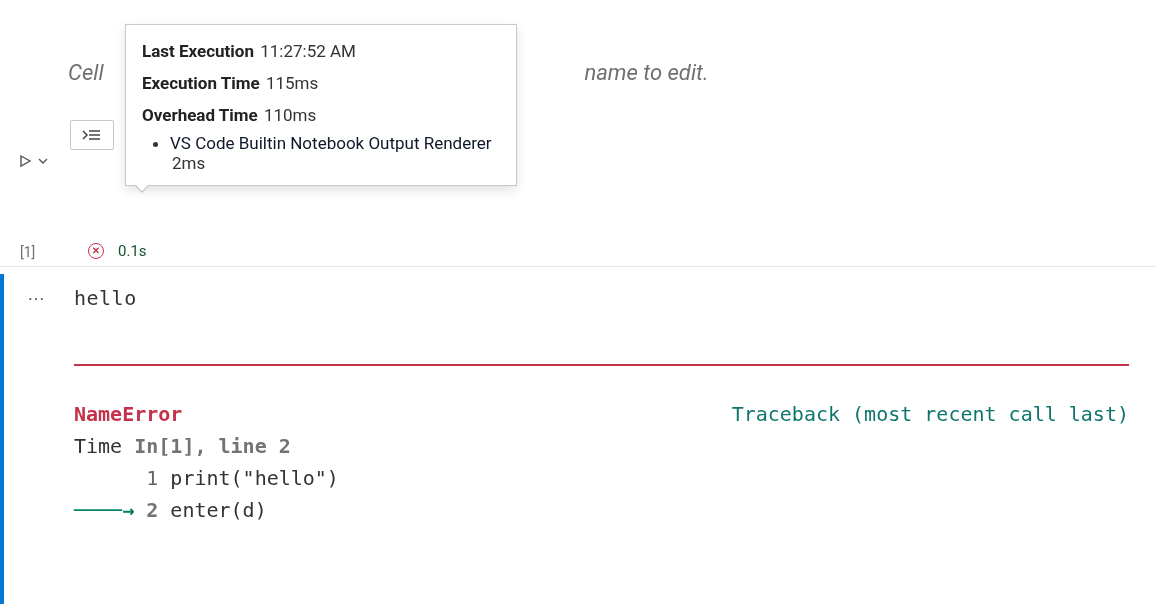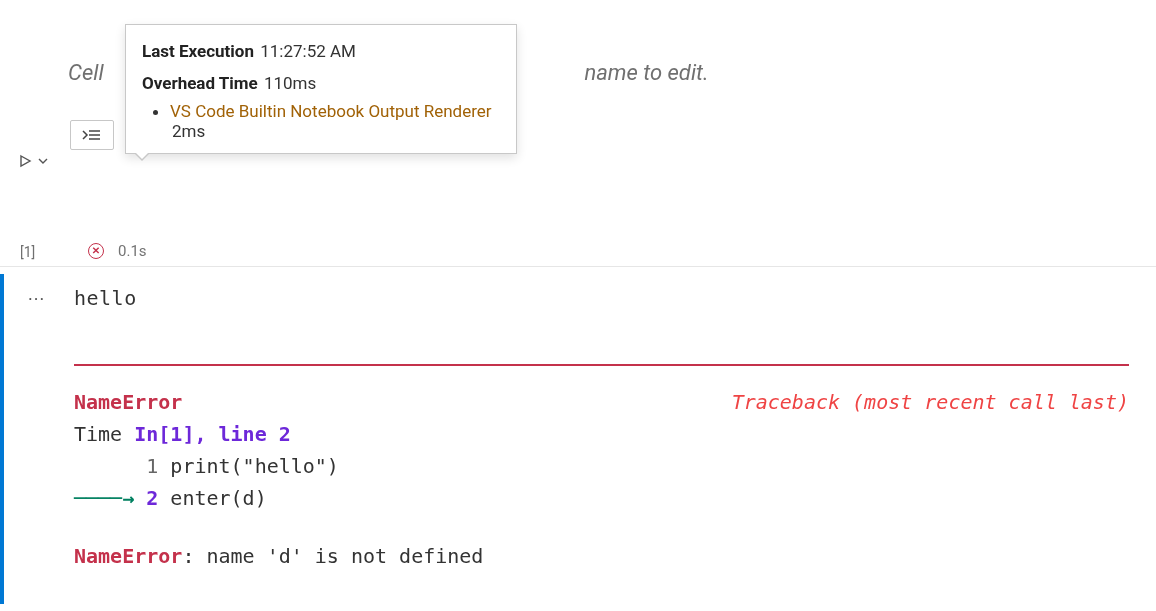--- a/index.html
+++ b/index.html
@@ -57,21 +57,21 @@
     .status-row {
       position: absolute;
       left: 88px;
       top: 242px;
       display: flex;
       align-items: center;
       gap: 14px;
     }
     .err-dot { width: 16px; height: 16px; border: 1.5px solid #c4314b; border-radius: 50%; display:flex;align-items:center;justify-content:center; }
     .err-dot span { color:#c4314b; font-size:10px; line-height:1; font-weight:bold;}
-    .duration { color: #737373; font-size: 15px; }
+    .duration { color: #14532d; font-size: 15px; }
 
     .border-btm {
       position:absolute;
       left:0; right:0;
       top: 266px;
       border-bottom:1px solid #e6e6e6;
     }
 
     .left-blue-bar {
       position:absolute;
@@ -103,26 +103,26 @@
     .red-rule {
       margin-top: 54px;
       border-top: 2px solid #c4314b;
       width: 1055px;
     }
 
     .traceback {
       font-family: "SF Mono", Consolas, Menlo, monospace;
       font-size: 20px;
       line-height: 1.6;
-      margin-top: 20px;
+      margin-top: 32px;
     }
     .tb-row1 { display:flex; justify-content:space-between; width:1055px;}
     .err-red { color:#c4314b; font-weight:bold;}
-    .tb-right { color:#ef4444;font-style:italic;}
-    .green-bold { color:#6d28d9; font-weight:bold;}
+    .tb-right { color:#0f766e;}
+    .green-bold { color:#737373; font-weight:bold;}
     .arrow-green { color:#008060; font-weight:bold;}
     .faint-num { color:#666; }
 
     
     .tooltip {
       position:absolute;
       left: 125px;
       top: 24px;
       width: 392px;
       background: #fff;
@@ -130,21 +130,21 @@
       box-shadow: 0 4px 10px rgba(0,0,0,0.12);
       padding: 10px 16px 12px 16px;
       font-size: 17px;
       color:#333;
       z-index: 50;
     }
     .tooltip .trow { padding: 6px 0; }
     .tooltip .label { font-weight:700; color:#222; }
     .tooltip .val { font-weight:400; color:#333; margin-left:2px;}
     .tooltip ul { list-style: disc; padding-left: 28px; margin-top:2px;}
-    .tooltip a.link { color:#a16207; text-decoration:none; }
+    .tooltip a.link { color:#0f172a; text-decoration:none; }
     .tooltip .caret {
       position:absolute;
       bottom:-8px;
       left: 8px;
       width:0;height:0;
       border-left:8px solid transparent;
       border-right:8px solid transparent;
       border-top:8px solid #c8c8c8;
     }
     .tooltip .caret::after{
@@ -219,30 +219,31 @@
       <div>
         <span>Time </span><span class="green-bold">In[1], line 2</span>
       </div>
       <div>
         <span>&nbsp;&nbsp;&nbsp;&nbsp;&nbsp;&nbsp;</span><span class="faint-num">1</span><span> print("hello")</span>
       </div>
       <div>
         <span class="arrow-green">────→ </span><span class="green-bold">2</span><span> enter(d)</span>
       </div>
       <div style="height:26px;"></div>
-      <div>
-        <span class="err-red">NameError</span><span>: name 'd' is not defined</span>
-      </div>
     </div>
   </div>
 
   <div class="tooltip">
     <div class="trow">
       <span class="label">Last Execution</span>
       <span class="val">11:27:52 AM</span>
+    </div>
+    <div class="trow">
+      <span class="label">Execution Time</span>
+      <span class="val">115ms</span>
     </div>
     <div class="trow">
       <span class="label">Overhead Time</span>
       <span class="val">110ms</span>
     </div>
     <ul>
       <li>
         <a class="link">VS Code Builtin Notebook Output Renderer</a>
         <span class="val">2ms</span>
       </li>

